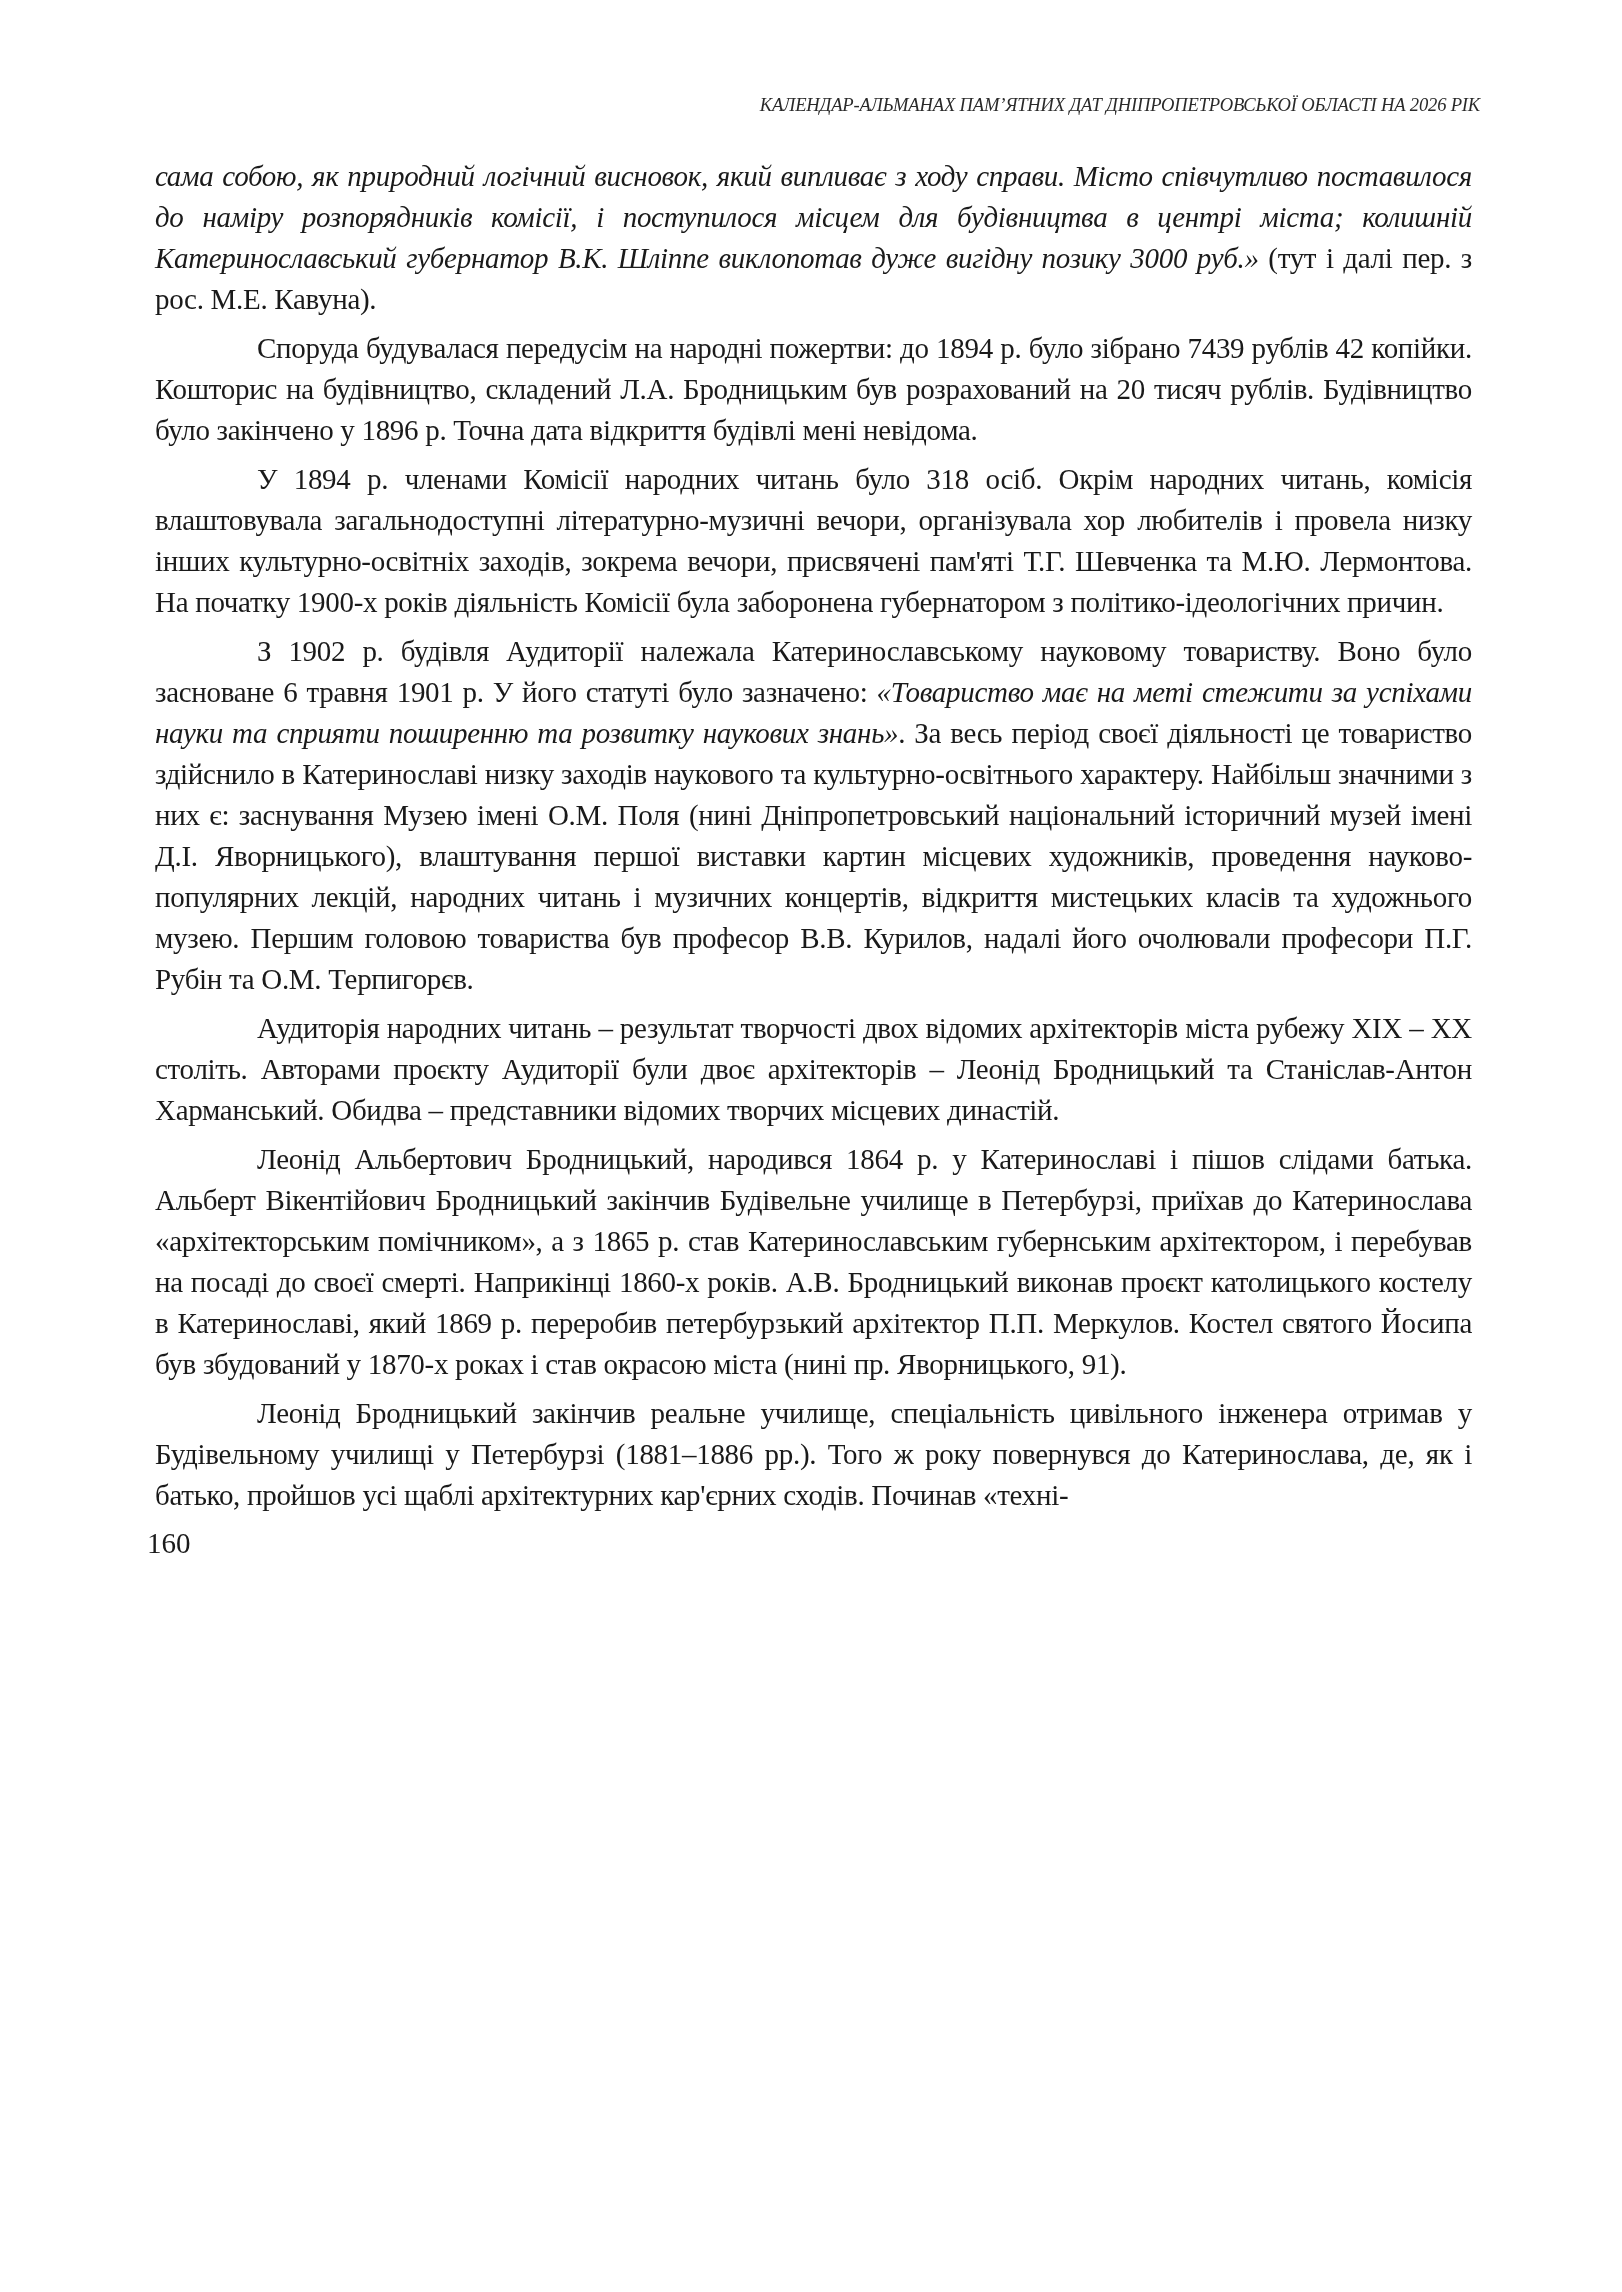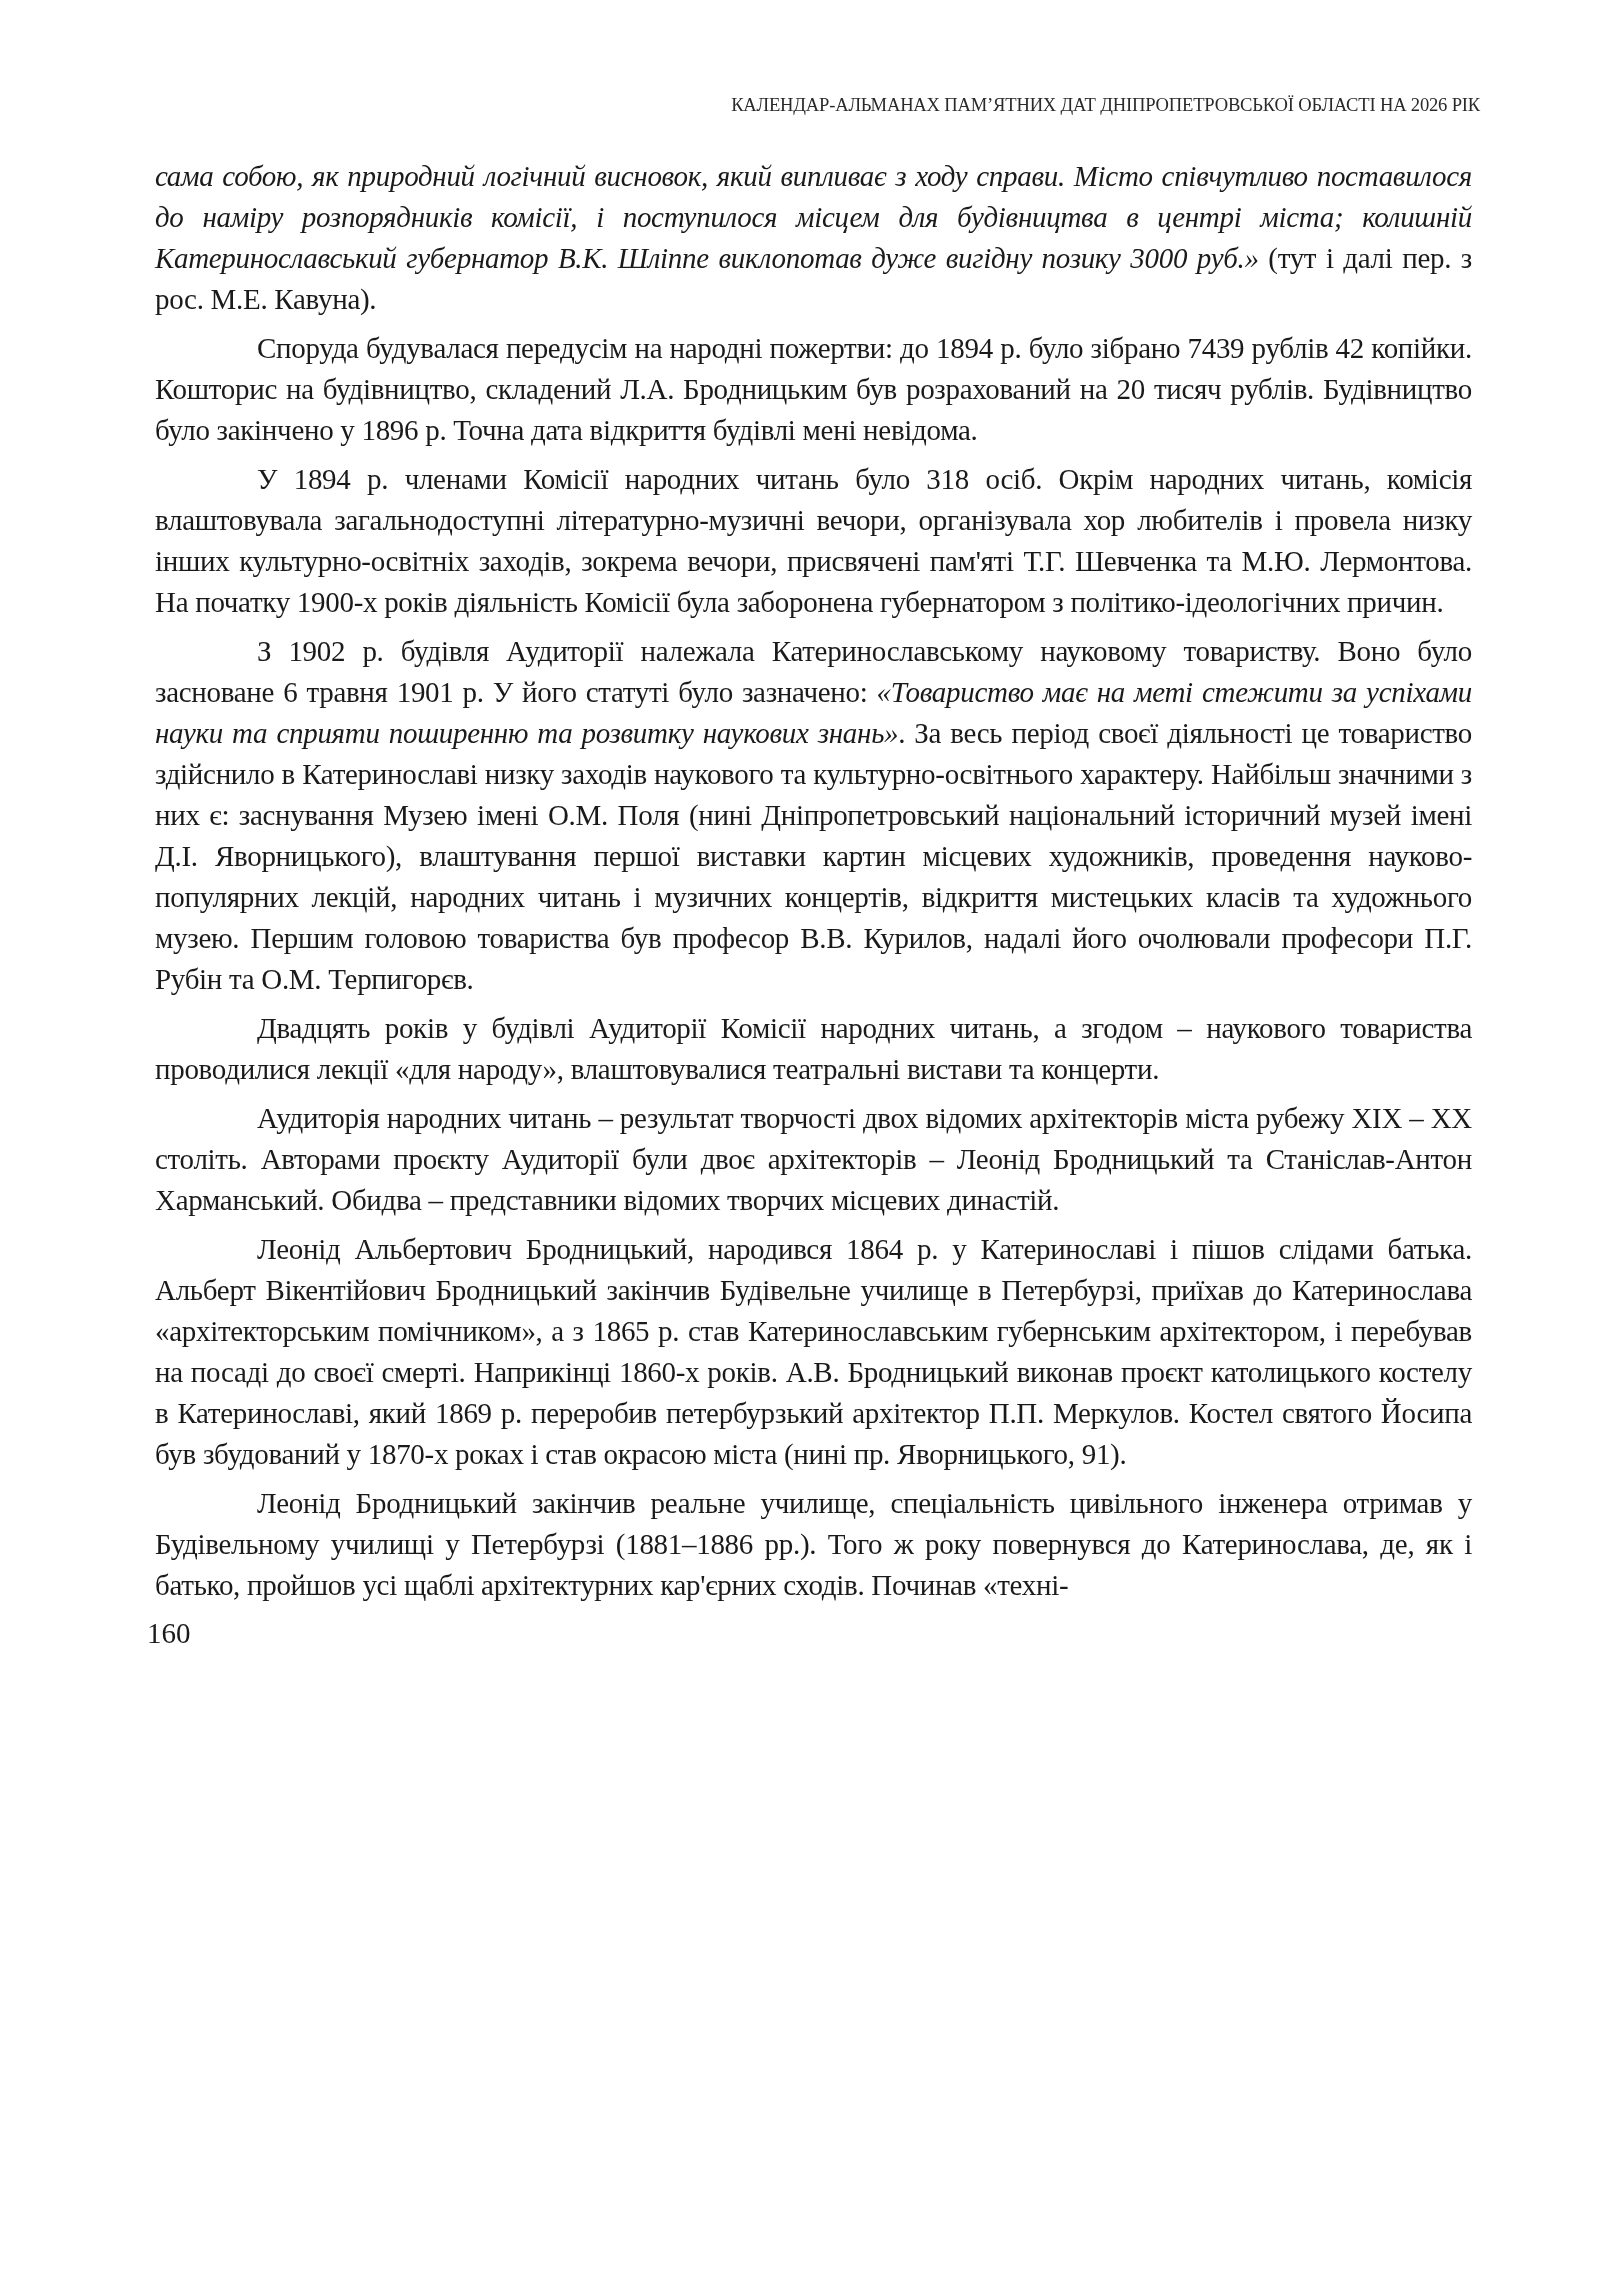--- a/index.html
+++ b/index.html
@@ -16,20 +16,21 @@
       color: #1a1a1a;
     }
     .page {
       position: absolute;
       left: 147px;
       top: 90px;
       width: 1333px;
     }
     .running-header {
       text-align: right;
+      font-style: italic;
       font-size: 18.6px;
       letter-spacing: -0.2px;
       color: #2a2a2a;
       height: 29px;
       line-height: 29px;
       margin-bottom: 37px;
       white-space: nowrap;
     }
     .body-text {
       font-size: 29px;
@@ -67,23 +68,20 @@
     <p class="indent">
       <span>Споруда будувалася передусім на народні пожертви: до 1894 р. було зібрано 7439 рублів 42 копійки. Кошторис на будівництво, складений Л.А. Бродницьким був розрахований на 20 тисяч рублів. Будівництво було закінчено у 1896 р. Точна дата відкриття будівлі мені невідома.</span>
     </p>
     <p class="indent">
       <span>У 1894 р. членами Комісії народних читань було 318 осіб. Окрім народних читань, комісія влаштовувала загальнодоступні літературно-музичні вечори, організувала хор любителів і провела низку інших культурно-освітніх заходів, зокрема вечори, присвячені пам'яті Т.Г. Шевченка та М.Ю. Лермонтова. На початку 1900-х років діяльність Комісії була заборонена губернатором з політико-ідеологічних причин.</span>
     </p>
     <p class="indent">
       <span>З 1902 р. будівля Аудиторії належала Катеринославському науковому товариству. Воно було засноване 6 травня 1901 р. У його статуті було зазначено: </span><span class="it">«Товариство має на меті стежити за успіхами науки та сприяти поширенню та розвитку наукових знань»</span><span>. За весь період своєї діяльності це товариство здійснило в Катеринославі низку заходів наукового та культурно-освітнього характеру. Найбільш значними з них є: заснування Музею імені О.М. Поля (нині Дніпропетровський національний історичний музей імені Д.І. Яворницького), влаштування першої виставки картин місцевих художників, проведення науково-популярних лекцій, народних читань і музичних концертів, відкриття мистецьких класів та художнього музею. Першим головою товариства був професор В.В. Курилов, надалі його очолювали професори П.Г. Рубін та О.М. Терпигорєв.</span>
     </p>
     <p class="indent">
-      <span>Двадцять років у будівлі Аудиторії Комісії народних читань, а згодом – наукового товариства проводилися лекції «для народу», влаштовувалися театральні вистави та концерти.</span>
-    </p>
-    <p class="indent">
       <span>Аудиторія народних читань – результат творчості двох відомих архітекторів міста рубежу XIX – XX століть. Авторами проєкту Аудиторії були двоє архітекторів – Леонід Бродницький та Станіслав-Антон Харманський. Обидва – представники відомих творчих місцевих династій.</span>
     </p>
     <p class="indent">
       <span>Леонід Альбертович Бродницький, народився 1864 р. у Катеринославі і пішов слідами батька. Альберт Вікентійович Бродницький закінчив Будівельне училище в Петербурзі, приїхав до Катеринослава «архітекторським помічником», а з 1865 р. став Катеринославським губернським архітектором, і перебував на посаді до своєї смерті. Наприкінці 1860-х років. А.В. Бродницький виконав проєкт католицького костелу в Катеринославі, який 1869 р. переробив петербурзький архітектор П.П. Меркулов. Костел святого Йосипа був збудований у 1870-х роках і став окрасою міста (нині пр. Яворницького, 91).</span>
     </p>
     <p class="indent">
       <span>Леонід Бродницький закінчив реальне училище, спеціальність цивільного інженера отримав у Будівельному училищі у Петербурзі (1881–1886 рр.). Того ж року повернувся до Катеринослава, де, як і батько, пройшов усі щаблі архітектурних кар'єрних сходів. Починав «техні-</span>
     </p>
   </div>
 

